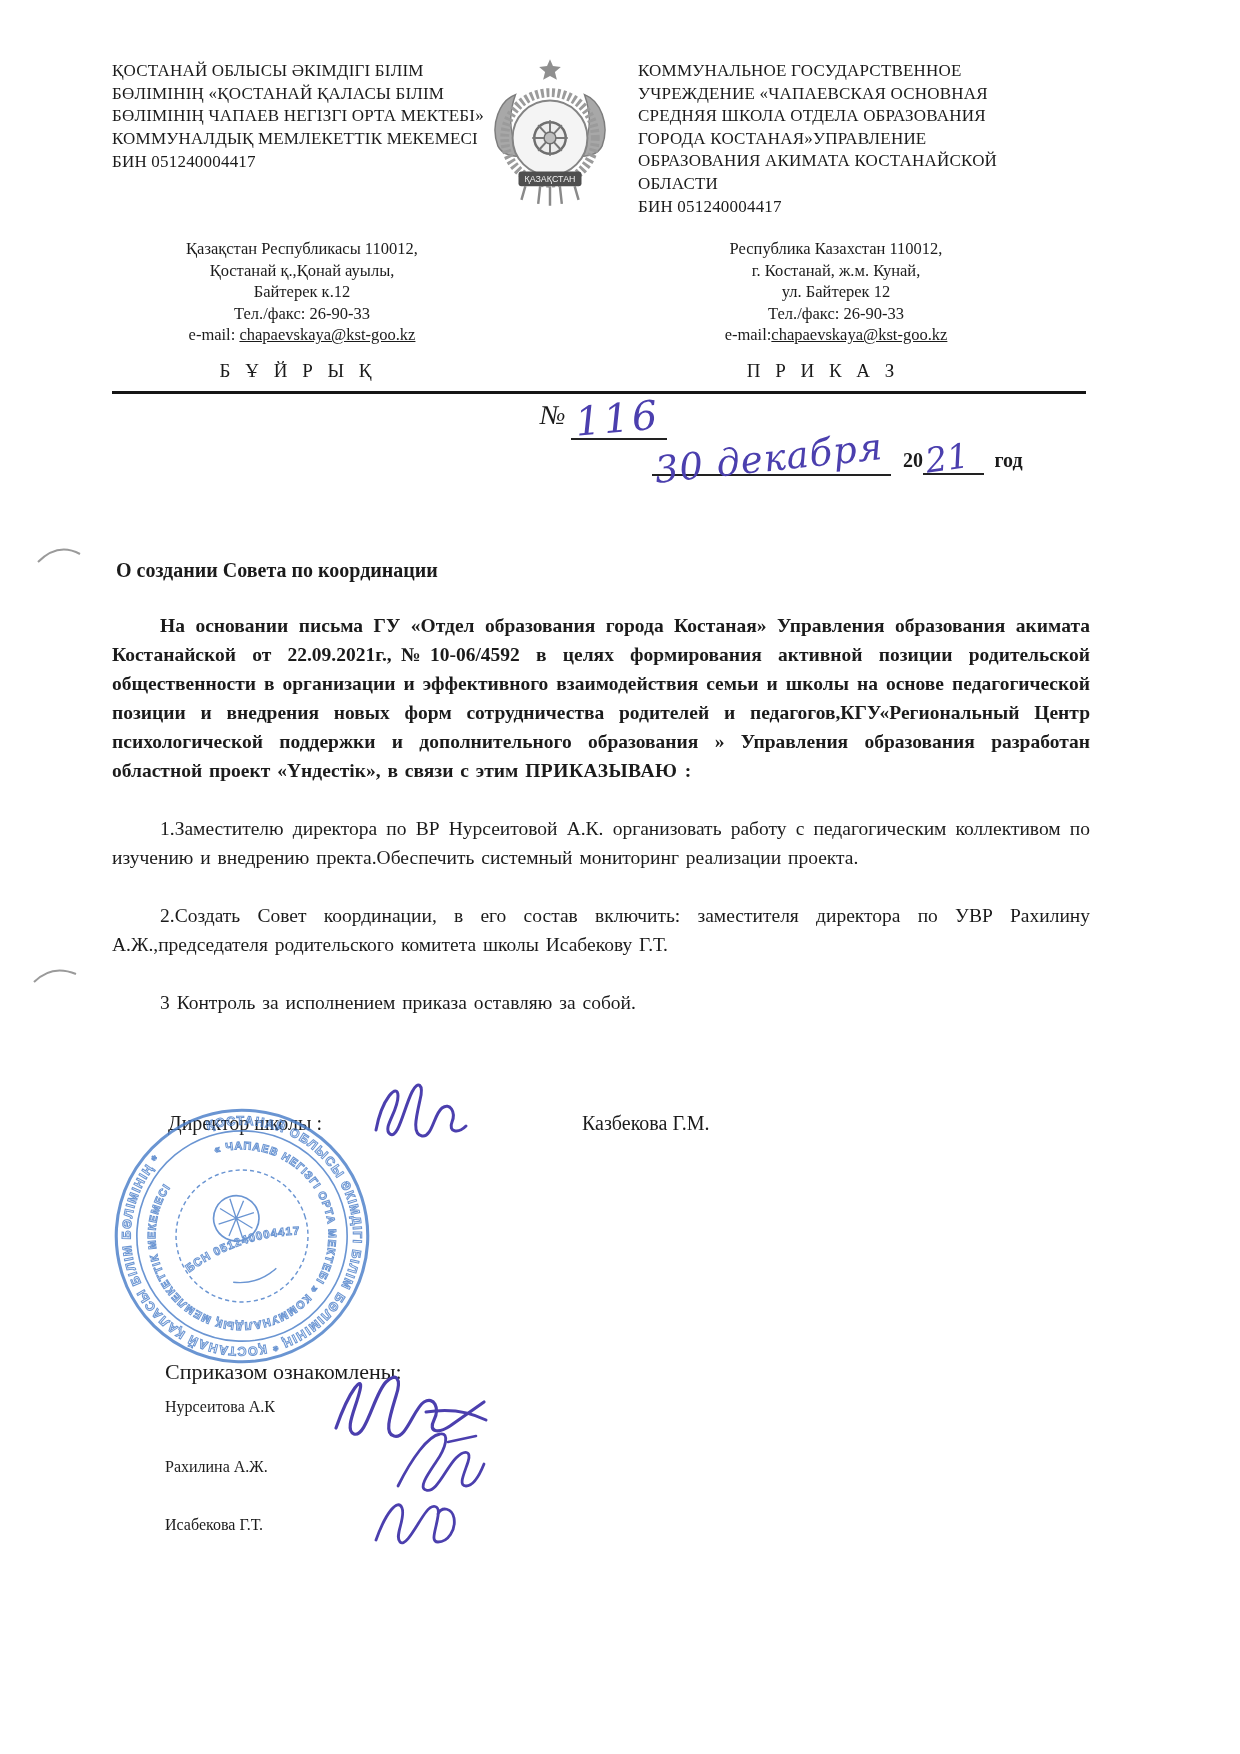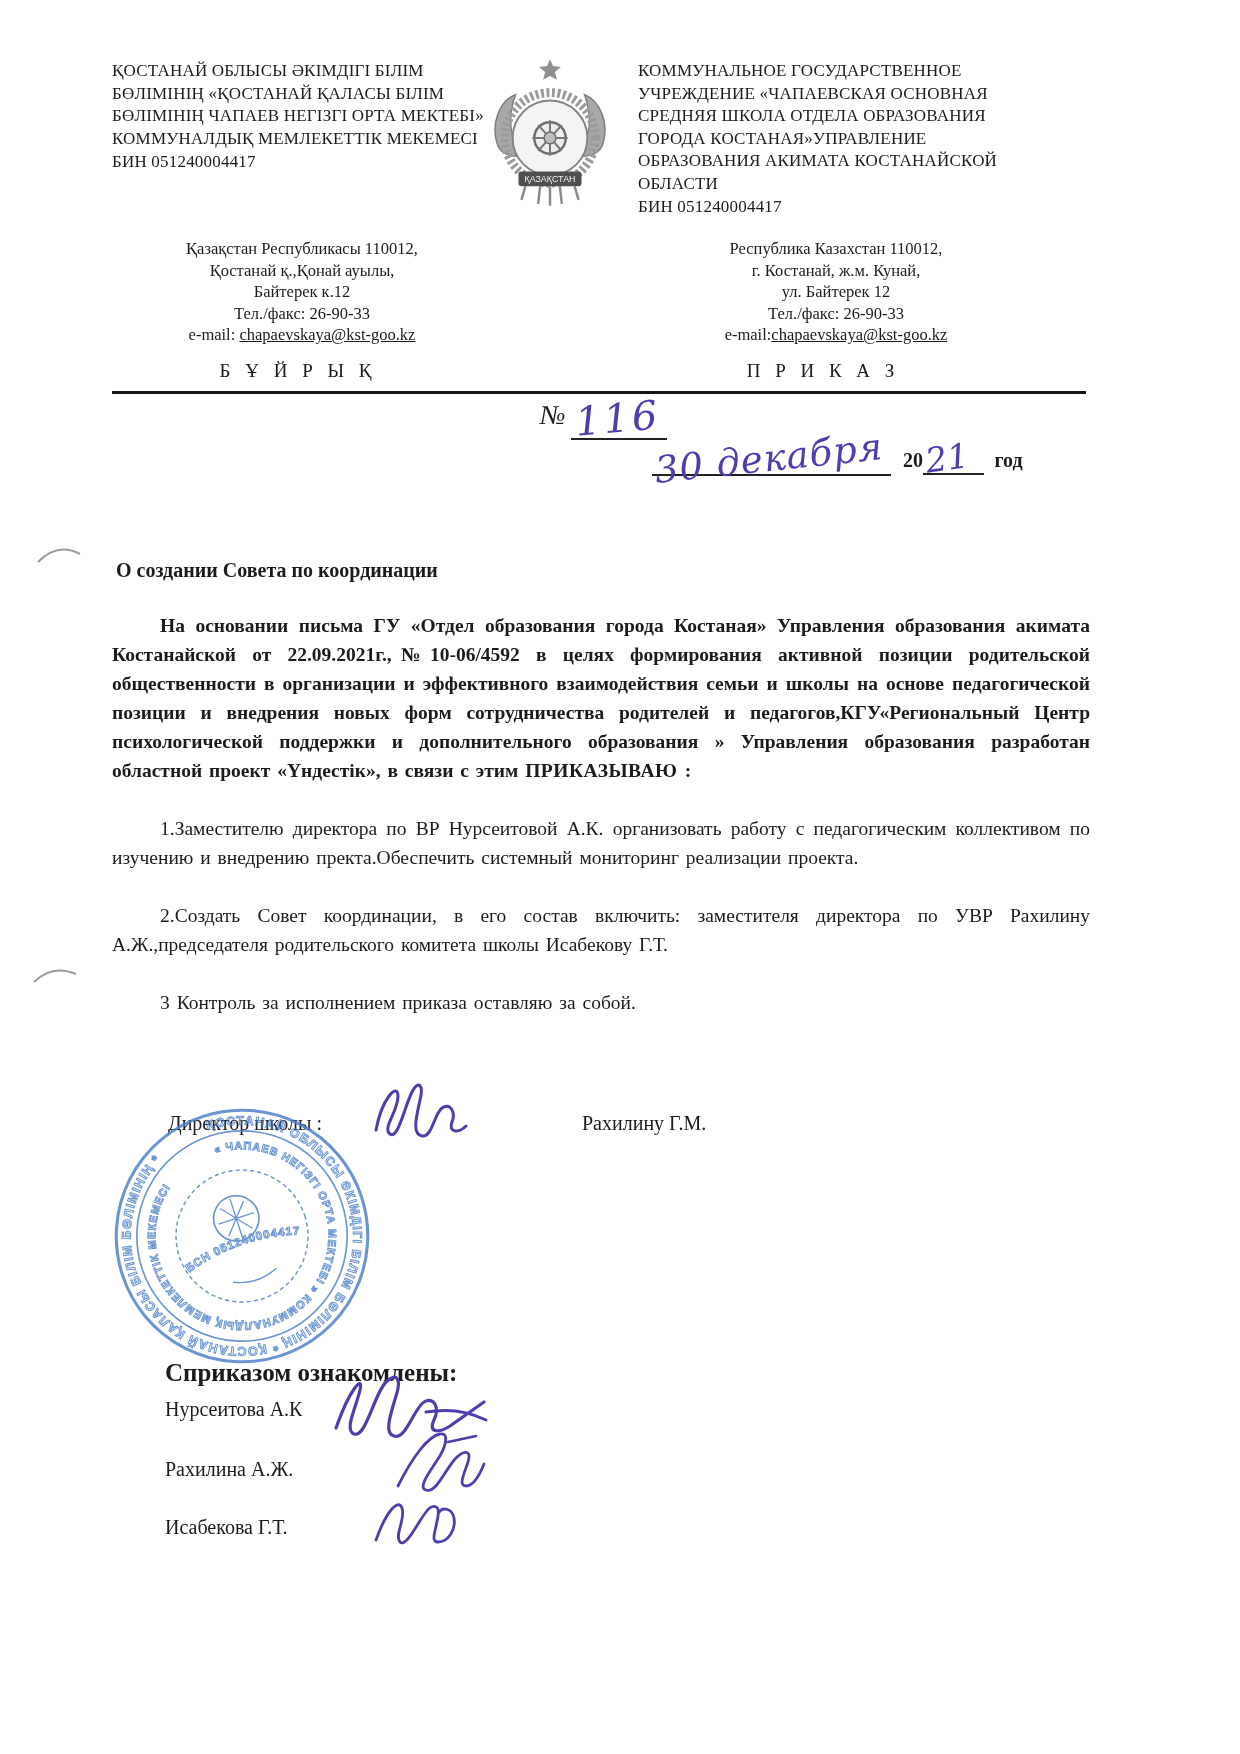--- a/index.html
+++ b/index.html
@@ -46,22 +46,22 @@
   
   .director-row{position:absolute;left:112px;top:1112px;width:978px;font-size:20px;}
   .director-label{position:absolute;left:56px;top:0;}
   .director-name{position:absolute;left:470px;top:0;}
   .sig{position:absolute;}
   .sig path{fill:none;stroke:#4b3fae;stroke-linecap:round;stroke-linejoin:round;}
   .sig-director{left:368px;top:1078px;width:110px;height:70px;}
   .sig-n1{left:330px;top:1368px;width:160px;height:80px;}
   .sig-n2{left:388px;top:1428px;width:100px;height:70px;}
   .sig-n3{left:368px;top:1492px;width:95px;height:60px;}
-  .ack-label{position:absolute;left:165px;top:1359px;font-size:25px;font-weight:bold;}
-  .ack-name{position:absolute;left:165px;font-size:20px;}
+  .ack-label{position:absolute;left:165px;top:1359px;font-size:22px;}
+  .ack-name{position:absolute;left:165px;font-size:16px;}
   .ack-name-0{top:1398px;}
   .ack-name-1{top:1458px;}
   .ack-name-2{top:1516px;text-align:right;}
   
   .stamp{position:absolute;left:108px;top:1102px;width:268px;height:268px;opacity:.82;}
   .stamp *{fill:none;stroke:#4a7ec9;}
   .stamp text{fill:#4a7ec9;stroke:none;font-family:"Liberation Sans",sans-serif;font-weight:bold;}
   
   .pen-mark{position:absolute;width:50px;height:28px;}
   .pen-mark path{fill:none;stroke:#9a9a9a;stroke-width:2;}
@@ -133,21 +133,21 @@
   <div class="main">
     <div class="subject">О создании Совета по координации</div>
     <p class="para"><span>На основании письма  ГУ «Отдел образования города Костаная» Управления образования акимата Костанайской от 22.09.2021г.,№10-06/4592 в целях формирования активной позиции родительской общественности в  организации  и эффективного взаимодействия семьи и школы на основе педагогической позиции и внедрения новых форм сотрудничества родителей и педагогов,КГУ«Региональный Центр психологической поддержки и дополнительного образования » Управления образования разработан областной проект «Үндестік», в связи  с этим </span><b>ПРИКАЗЫВАЮ :</b></p>
     <p class="item">1.Заместителю директора по ВР Нурсеитовой А.К. организовать работу  с педагогическим коллективом по изучению и внедрению пректа.Обеспечить системный мониторинг реализации проекта.</p>
     <p class="item">2.Создать Совет координации, в его состав включить:  заместителя директора по УВР Рахилину А.Ж.,председателя родительского комитета школы  Исабекову Г.Т.</p>
     <p class="item">3 Контроль за исполнением приказа оставляю за собой.</p>
   </div>
 
   <div class="director-row">
     <span class="director-label">Директор школы :</span>
-    <span class="director-name">Рахилину Г.М.</span>
+    <span class="director-name">Казбекова Г.М.</span>
   </div>
   <svg class="sig sig-director" viewBox="0 0 110 70">
     <path d="M8,52 C14,20 30,4 30,18 C30,34 14,50 22,56 C30,62 36,30 44,14 C50,2 56,6 52,22 C48,40 44,56 54,58 C64,60 66,36 74,30 C82,24 88,34 84,44 C80,54 90,56 98,48" stroke-width="3"></path>
   </svg>
 
   <svg class="stamp" viewBox="0 0 260 260">
     <defs>
       <path id="sp1" d="M 130 22 A 108 108 0 1 1 129.99 22"></path>
       <path id="sp2" d="M 130 46 A 84 84 0 1 1 129.99 46"></path>
       <path id="sp3" d="M 70 148 Q 130 128 190 148"></path>

